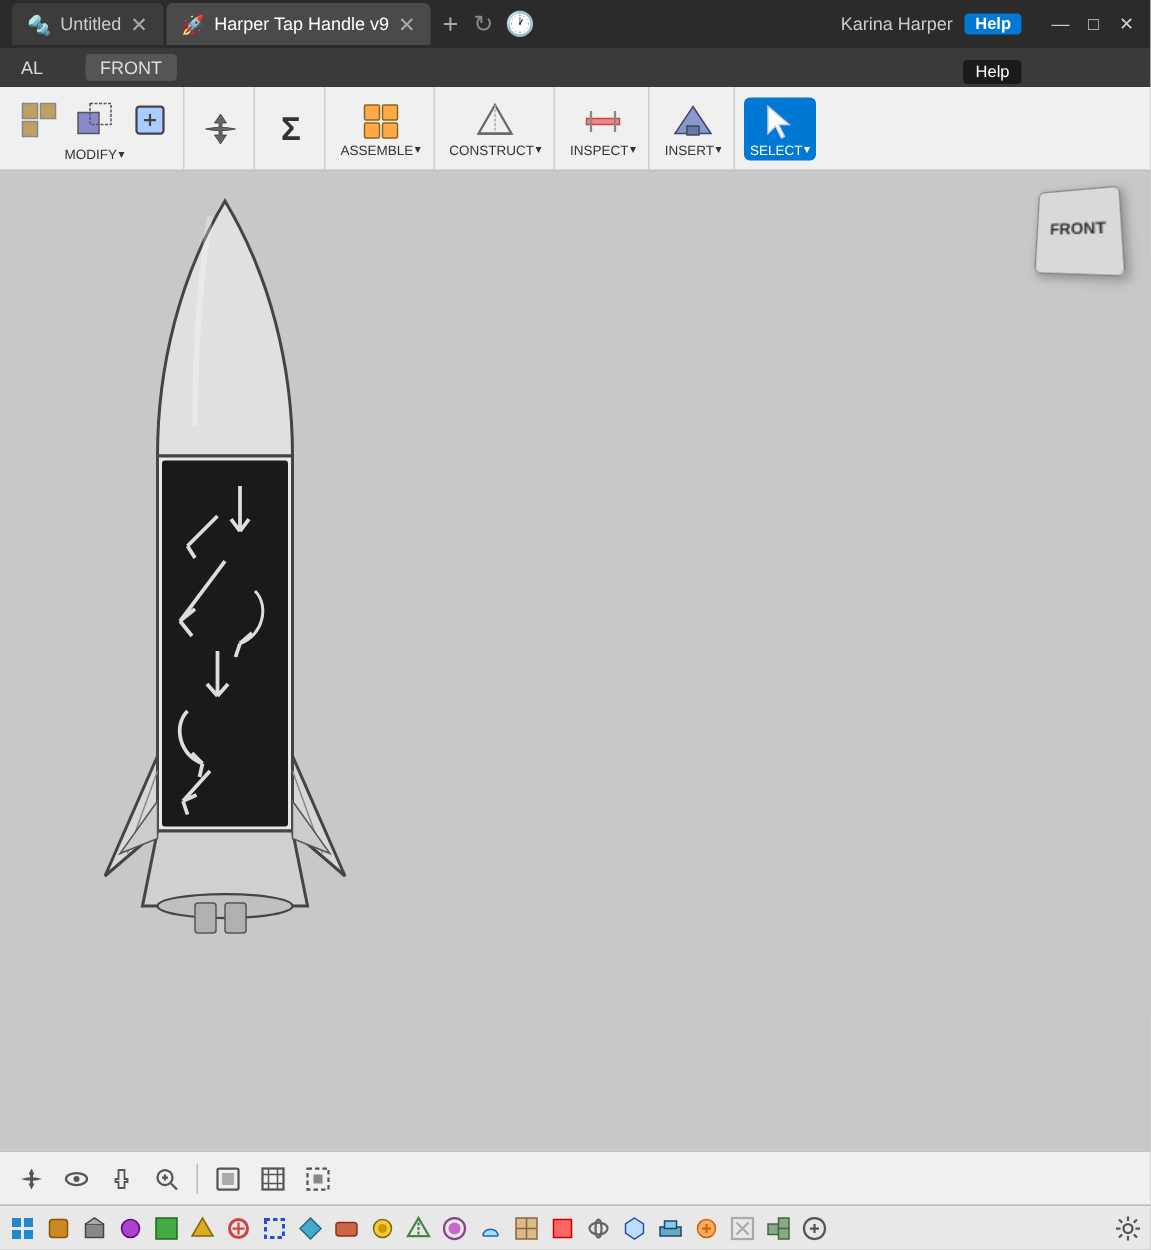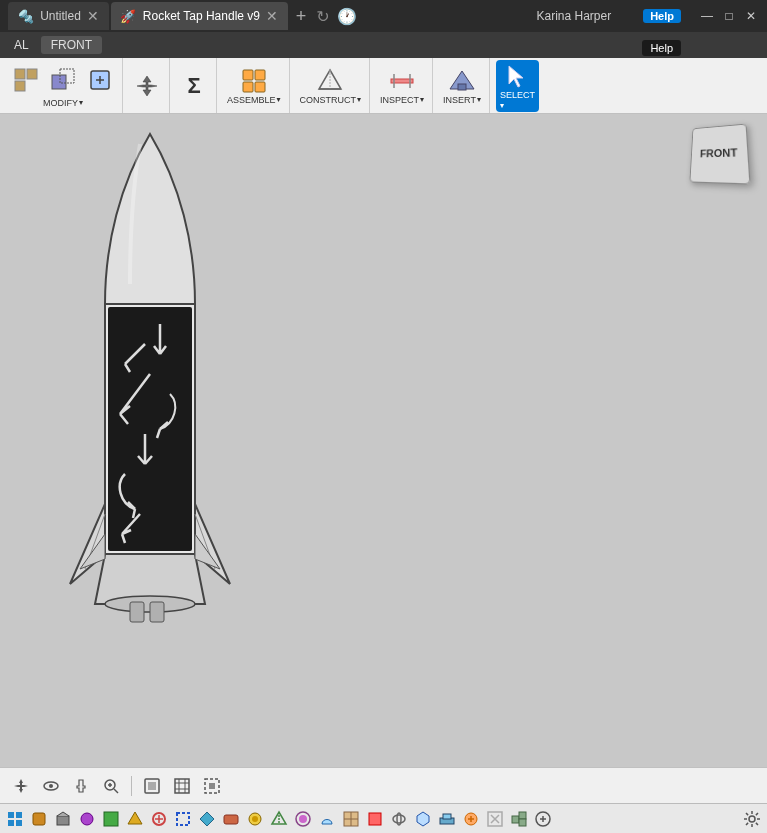--- a/index.html
+++ b/index.html
@@ -108,21 +108,21 @@
       z-index: 100;
     }
 
     
     .menu-bar {
       display: flex;
       align-items: center;
       background: #3a3a3a;
       height: 26px;
       padding: 0 4px;
-      gap: 2px;
+      gap: 18px;
     }
     .menu-item {
       color: #ddd;
       font-size: 12px;
       padding: 2px 10px;
       cursor: pointer;
       border-radius: 3px;
     }
     .menu-item:hover, .menu-item.active {
       background: #555;
@@ -281,30 +281,30 @@
 
 <div class="title-bar">
   <div class="title-bar-tabs">
     <div class="tab">
       <span class="tab-icon">🔩</span>
       <span>Untitled</span>
       <span class="tab-close">✕</span>
     </div>
     <div class="tab active">
       <span class="tab-icon">🚀</span>
-      <span>Rocket Tap Handle v9</span>
+      <span>Harper Tap Handle v9</span>
       <span class="tab-close">✕</span>
     </div>
     <button class="tab-add">+</button>
     <span style="color:#888;font-size:16px;margin:0 4px;cursor:pointer;">↻</span>
     <span style="color:#888;font-size:16px;margin:0 4px;cursor:pointer;">🕐</span>
   </div>
   <div class="title-bar-right">
     <span class="user-name">Karina Harper</span>
-    <div style="position:relative;margin-left:24px;">
+    <div style="position:relative;">
       <span class="help-badge">Help</span>
       <div class="help-tooltip">Help</div>
     </div>
     <div class="window-controls">
       <span class="win-btn">—</span>
       <span class="win-btn">□</span>
       <span class="win-btn">✕</span>
     </div>
   </div>
 </div>
@@ -430,21 +430,21 @@
     </div>
   </div>
 
   <div class="toolbar-group">
     <div class="tool-btn" style="background:#0078d4;border-radius:4px;">
       <div class="tool-icon">
         <svg width="28" height="28" viewBox="0 0 28 28">
           <polygon points="6,4 6,22 11,17 15,25 17,24 13,16 20,16" fill="white" stroke="#cce" stroke-width="1"></polygon>
         </svg>
       </div>
-      <div class="tool-label" style="color:white;flex-direction:column;">
+      <div class="tool-label" style="color:white;">
         <span>SELECT</span>
         <span class="arrow">▾</span>
       </div>
     </div>
   </div>
 </div>
 
 <div class="main-area">
 
   <div class="rocket-container">

